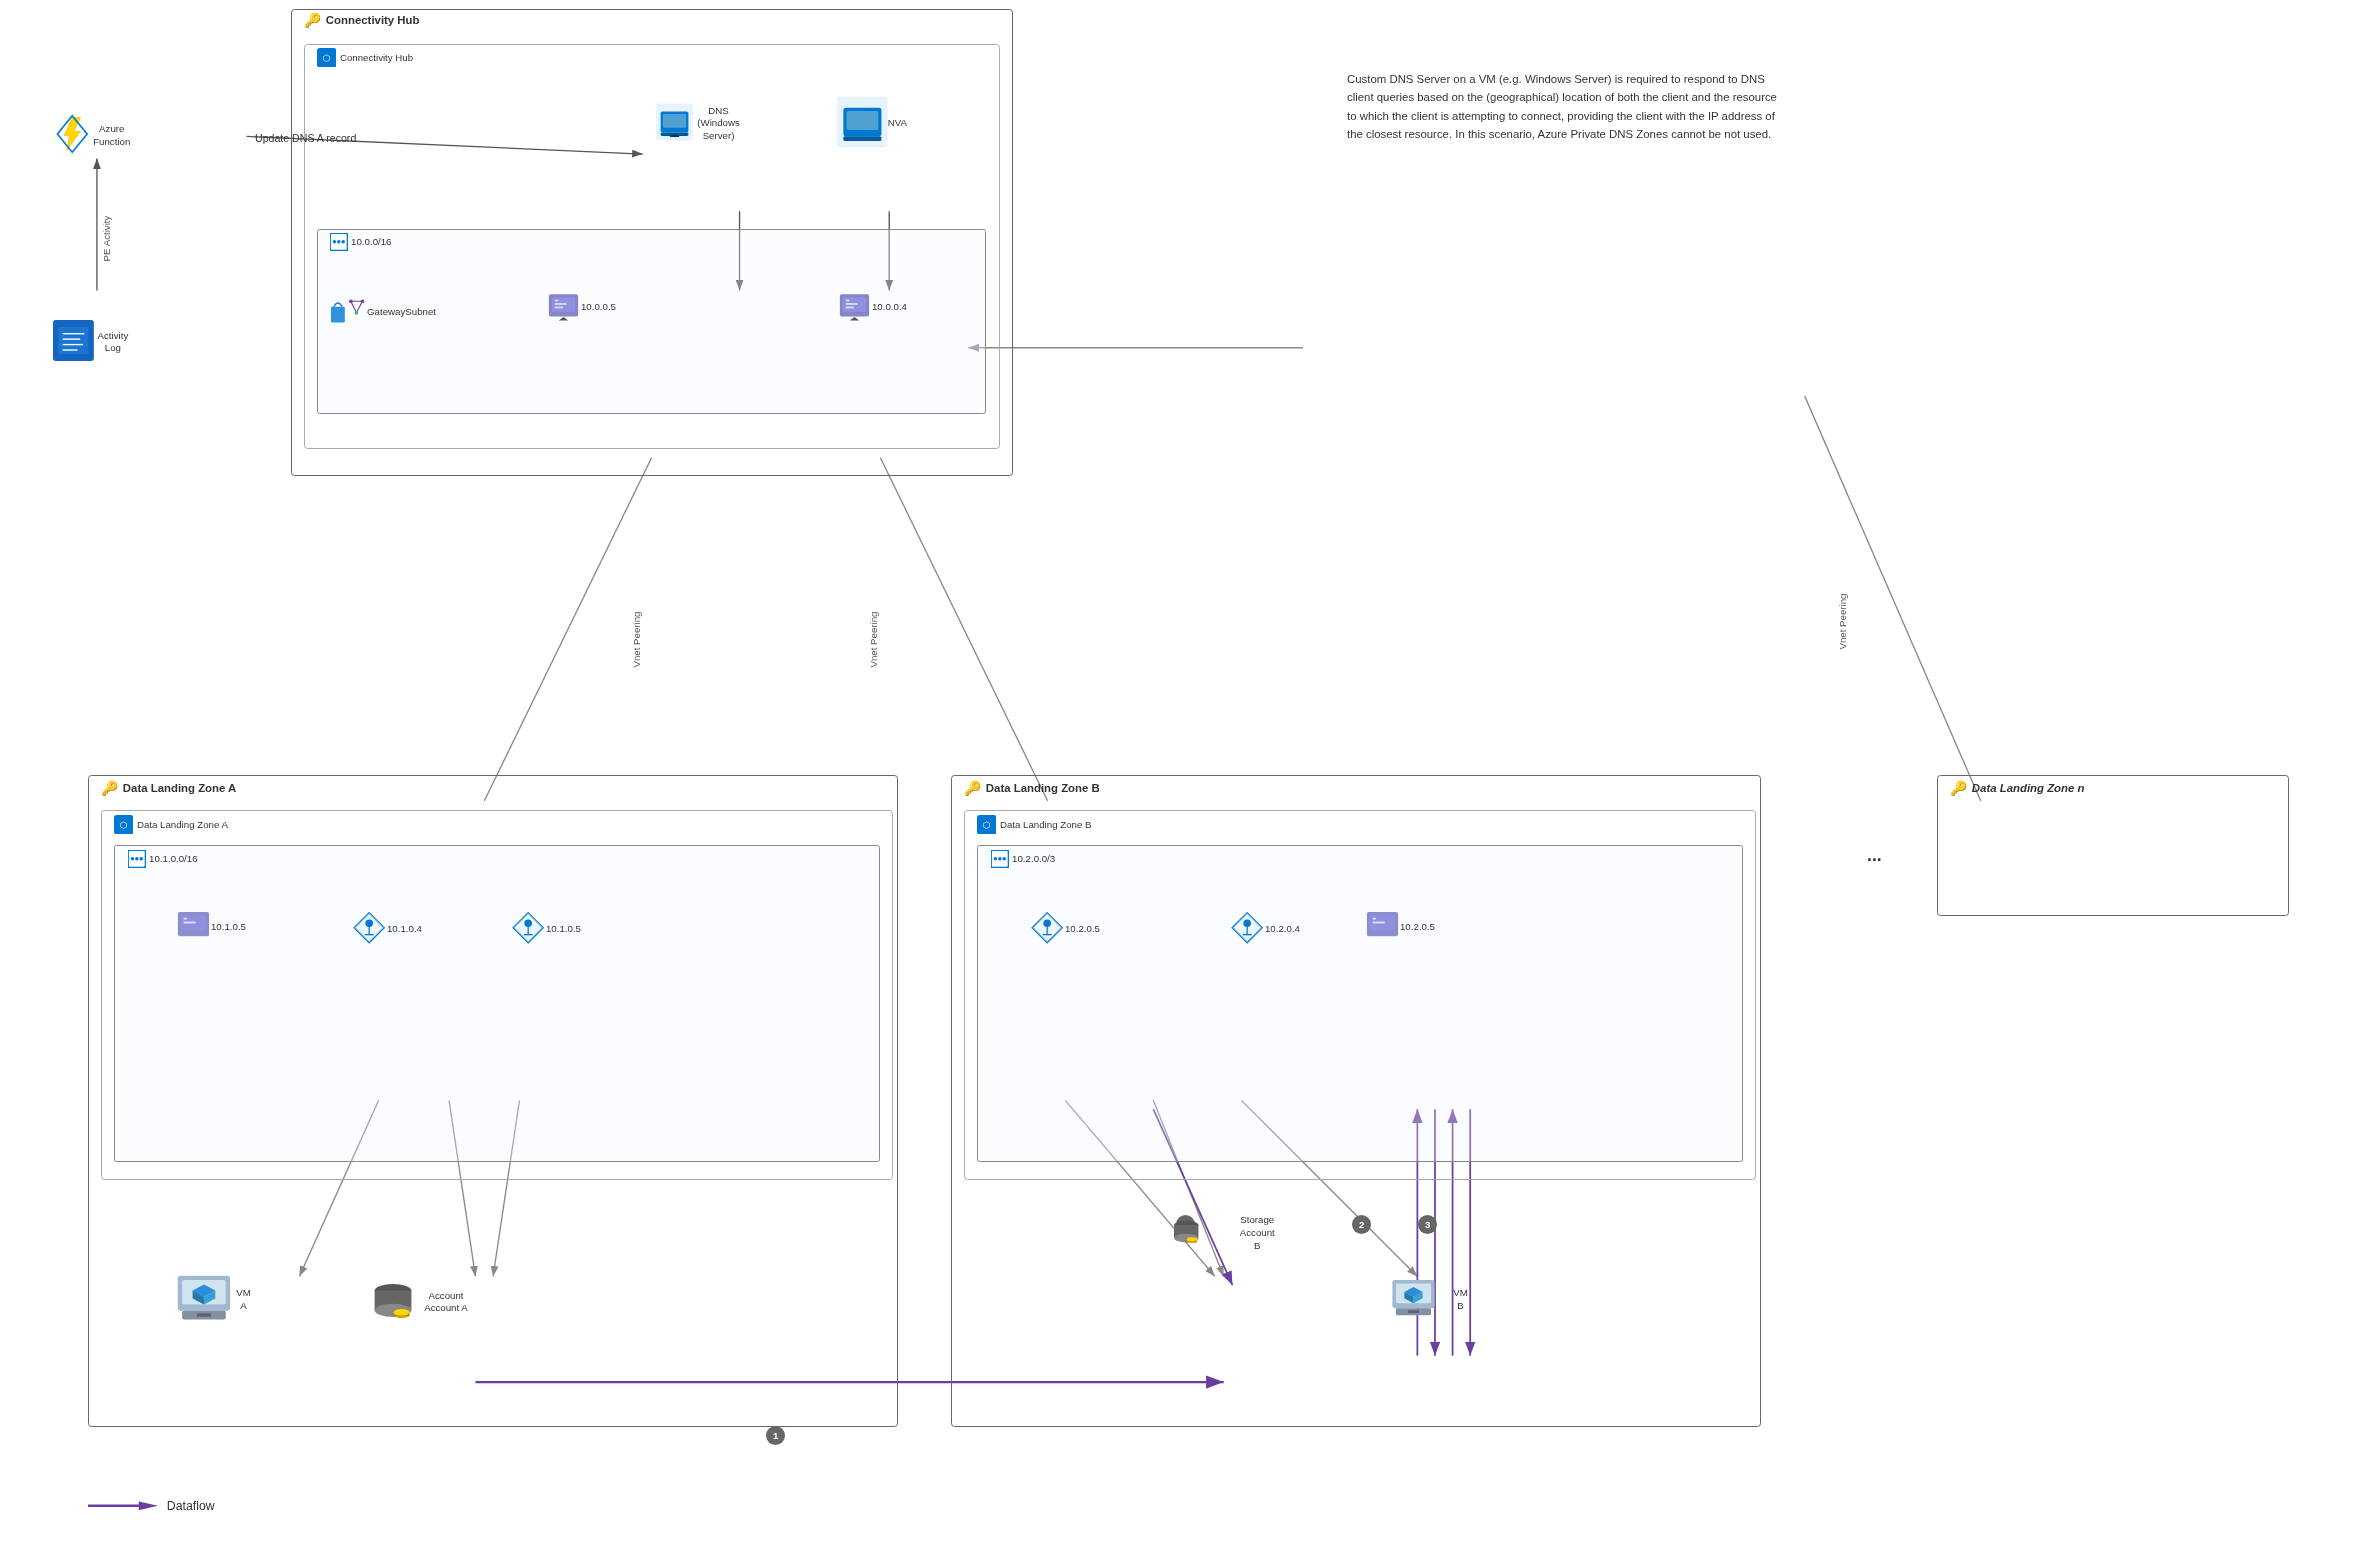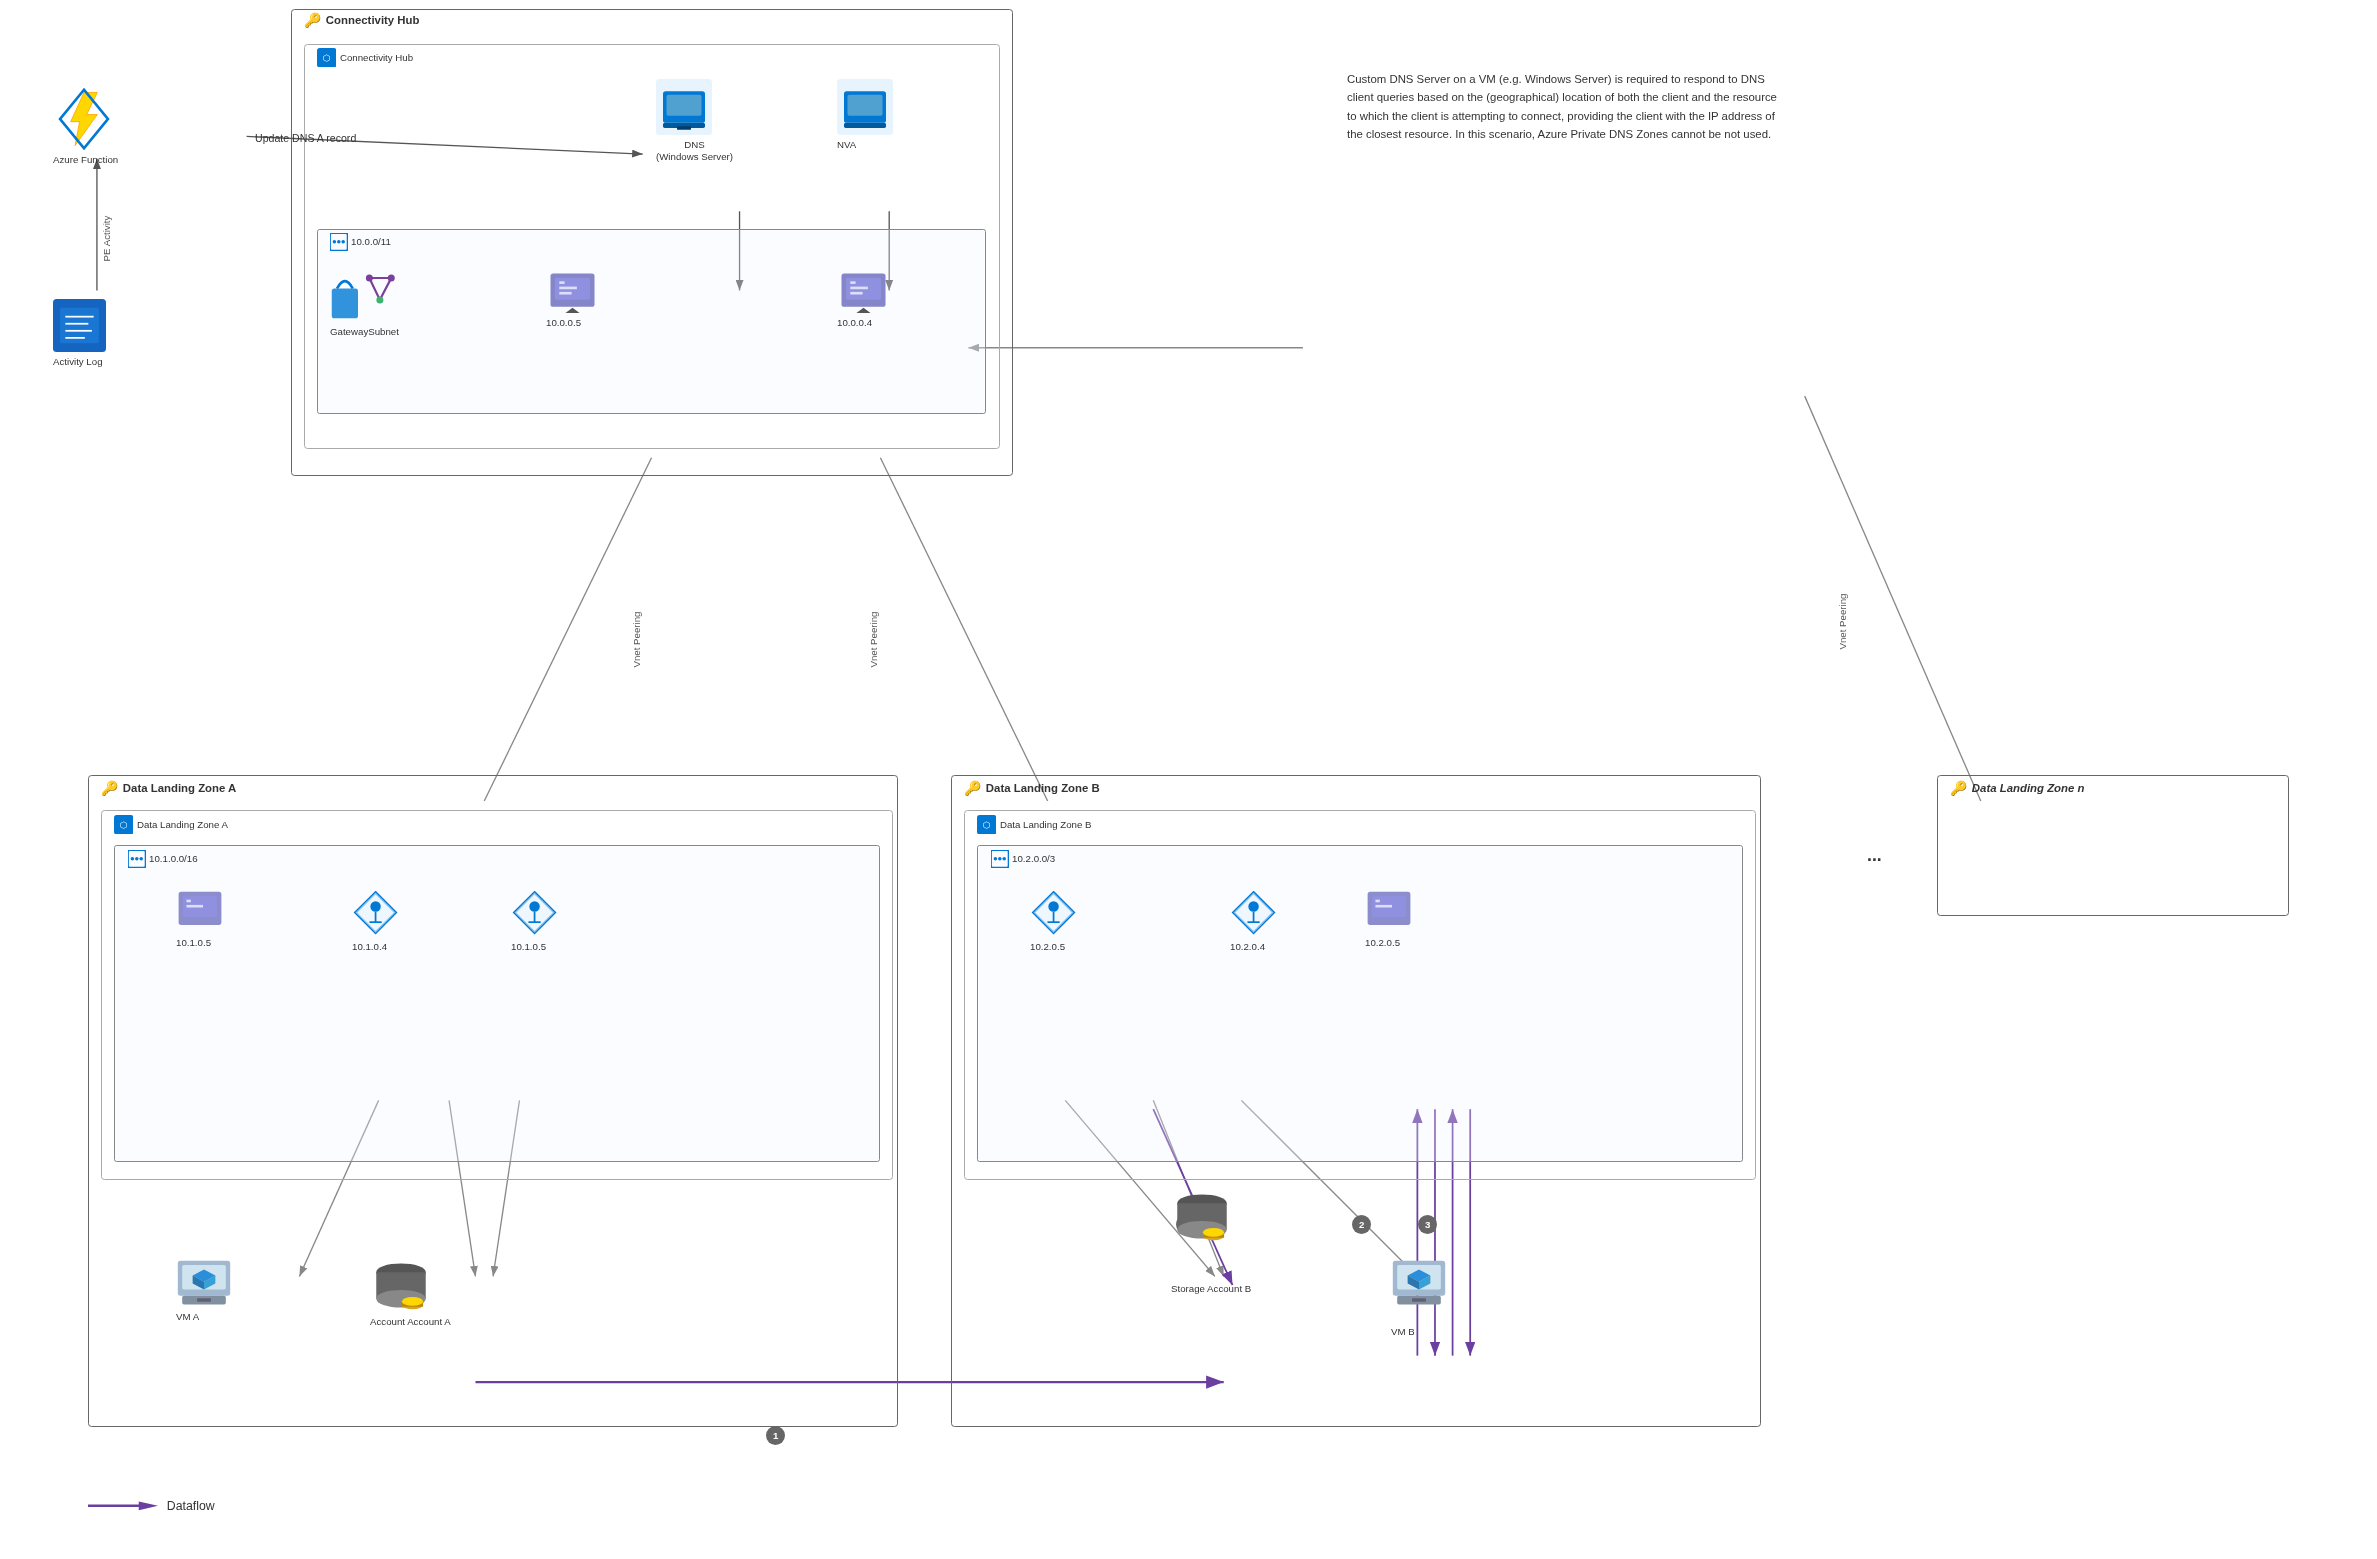--- a/index.html
+++ b/index.html
@@ -50,22 +50,22 @@
       display: flex;
       align-items: center;
       gap: 3.5px;
     }
 
     
     .icon-node {
       position: absolute;
       text-align: center;
       display: flex;
-      flex-direction: column;
-      align-items: flex-start;
+      align-items: center;
+      margin-top: 15px;
     }
 
     .icon-node .icon-label {
       font-size: 9.7px;
       color: #333;
       margin-top: 3.5px;
       text-align: center;
       line-height: 1.3;
     }
 
@@ -238,21 +238,21 @@
 <div class="subnet-box" style="left:317px; top:229px; width:669px; height:185px;">
 </div>
 
 <div class="subnet-label" style="left:330px; top:233px;">
   <svg width="17.6" height="17.6" viewBox="0 0 20 20">
     <rect width="20" height="20" rx="2" fill="none" stroke="#0078D4" stroke-width="2"></rect>
     <circle cx="5" cy="10" r="2" fill="#0078D4"></circle>
     <circle cx="10" cy="10" r="2" fill="#0078D4"></circle>
     <circle cx="15" cy="10" r="2" fill="#0078D4"></circle>
   </svg>
-  <span>10.0.0/11</span>
+  <span>10.0.0/16</span>
 </div>
 
 <div class="icon-node" style="left:330px; top:269px; width:106px;">
   <svg width="70" height="53" viewBox="0 0 80 60">
 
     <rect x="2" y="22" width="30" height="34" rx="3" fill="#0078D4" opacity="0.8"></rect>
     <path d="M8 22 Q17 5 26 22" fill="none" stroke="#0078D4" stroke-width="3"></path>
 
     <polygon points="45,10 70,10 57,35" fill="none" stroke="#7B3F9E" stroke-width="2.5"></polygon>
     <circle cx="45" cy="10" r="4" fill="#7B3F9E"></circle>

